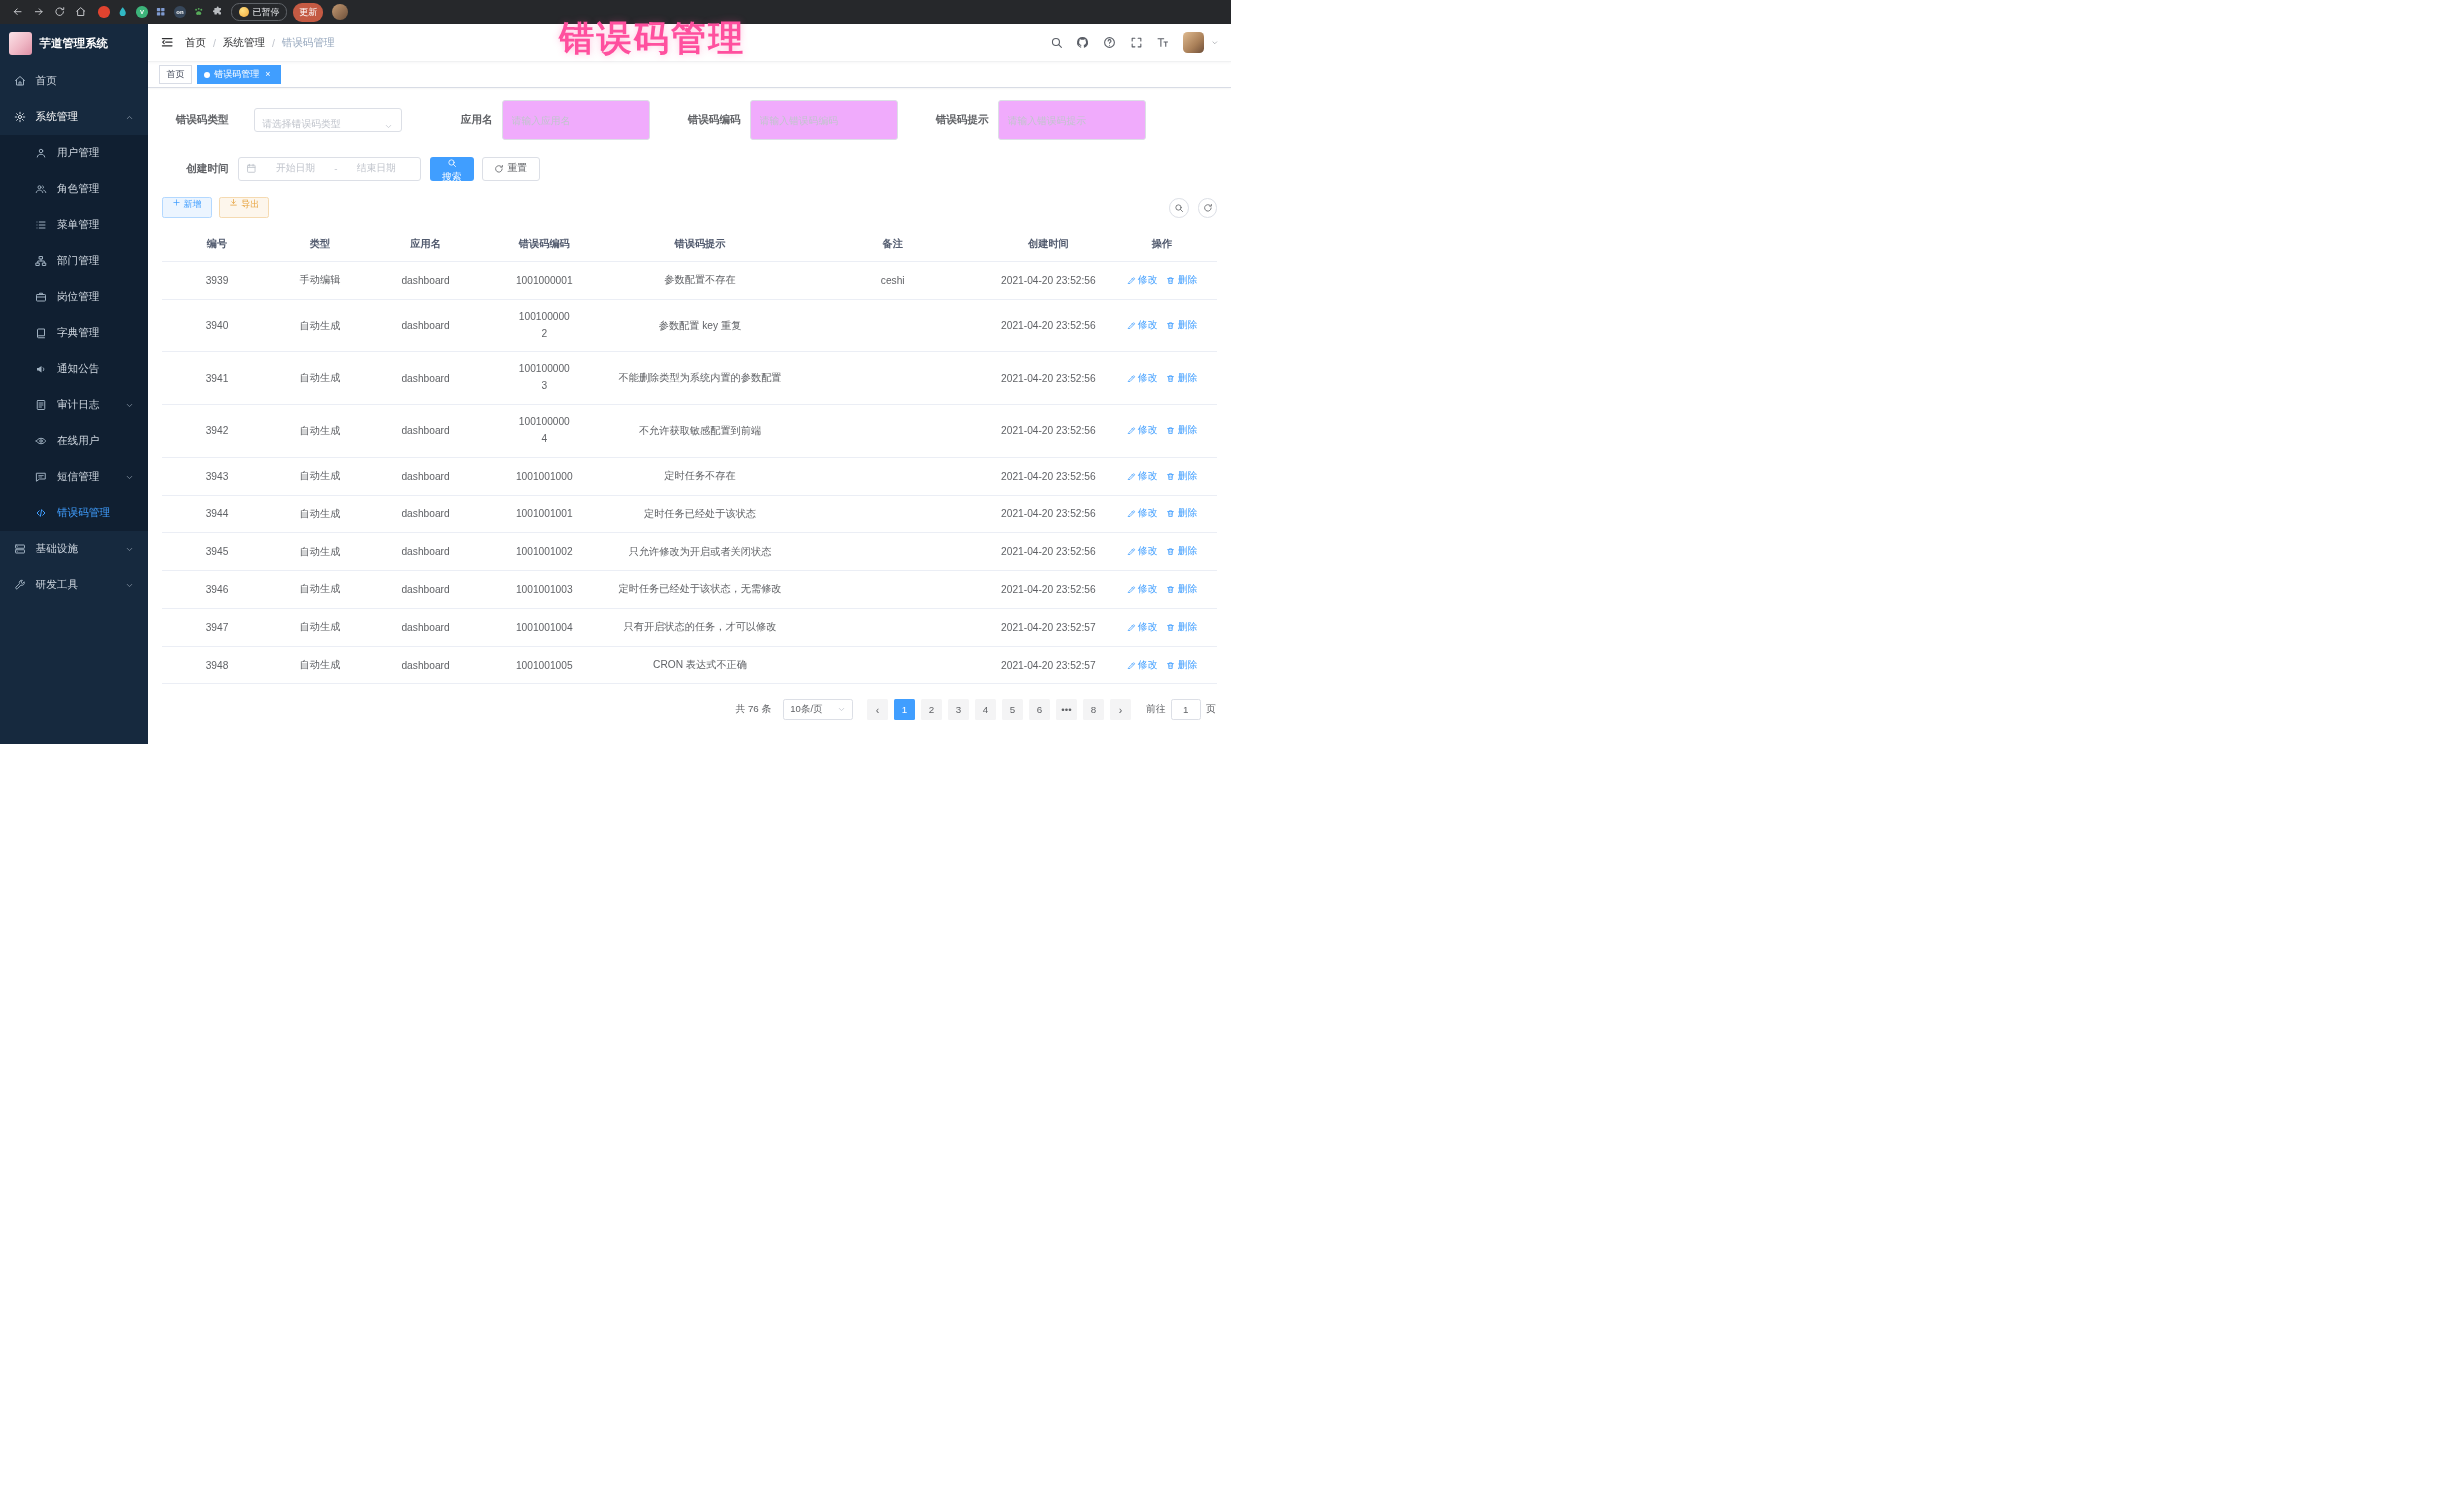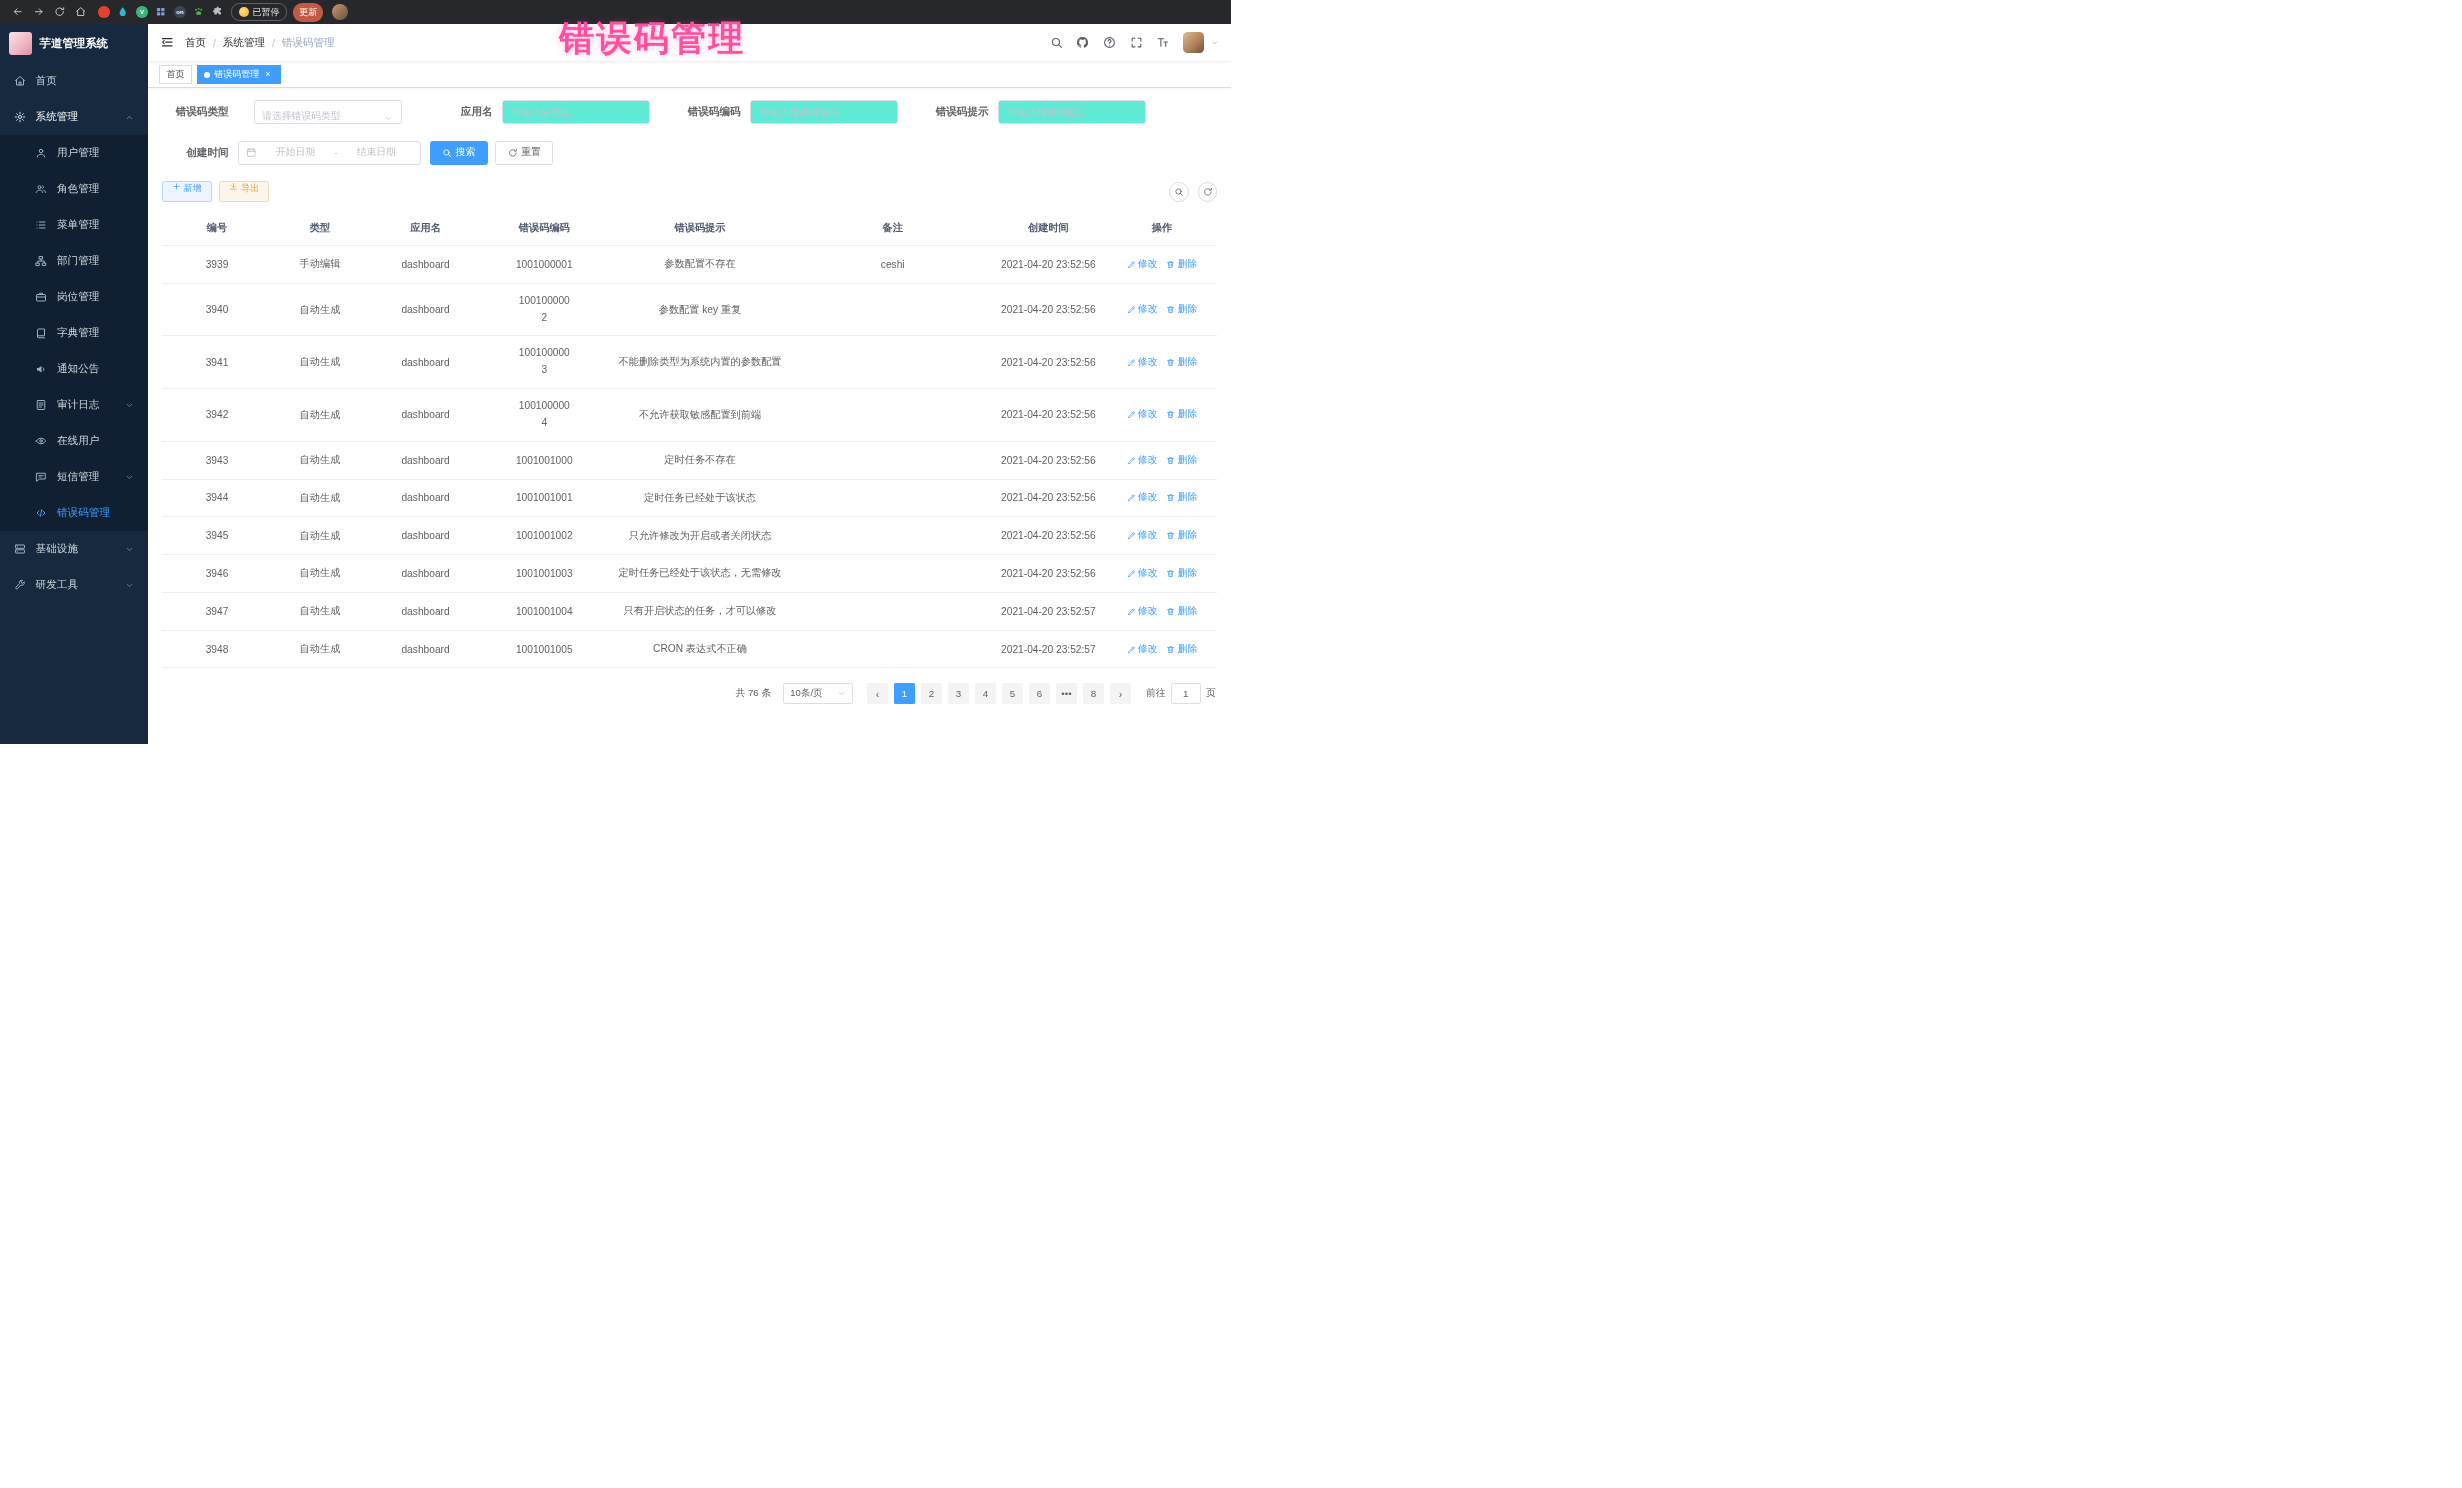--- a/index.html
+++ b/index.html
@@ -71,28 +71,28 @@
   .tab-dot { width: 6px; height: 6px; border-radius: 50%; background: #fff; flex: none; }
   .tab-close { font-size: 9px; line-height: 1; display: flex; align-items: center; justify-content: center; width: 9.8px; height: 9.8px; border-radius: 50%; }
 
   
   .content { flex: 1; padding: 12px 13.6px 0; min-width: 0; }
   .filter-row { display: flex; align-items: center; margin-bottom: 16.7px; }
   .f-item { display: flex; align-items: center; margin-right: 24px; }
   .f-label { min-width: 67px; text-align: right; font-size: 10.6px; font-weight: 700; color: #606266; margin-right: 9px; white-space: nowrap; }
   .f-select { width: 148px; height: 24px; border: 0.8px solid #dcdfe6; border-radius: 3px; display: flex; align-items: flex-end; justify-content: space-between; padding: 0 7.6px; font-size: 9.8px; color: #c0c4cc; background: #fff; cursor: pointer; margin-left: 16px; }
   .f-caret { font-size: 9px; color: #c0c4cc; display: flex; }
-  .f-input { width: 148px; height: 24px; border: 0.8px solid #dcdfe6; border-radius: 3px; padding: 0 9px; font-size: 9.8px; color: #606266; background: #5eead4; outline: none; font-family: inherit; }
+  .f-input { width: 148px; height: 40px; border: 0.8px solid #dcdfe6; border-radius: 3px; padding: 0 9px; font-size: 9.8px; color: #606266; background: #f0abfc; outline: none; font-family: inherit; }
   .f-input::placeholder { color: #c0c4cc; }
   .daterange { width: 183px; height: 24px; border: 0.8px solid #dcdfe6; border-radius: 3px; display: flex; align-items: center; padding: 0 7.6px; gap: 3px; font-size: 9.8px; color: #c0c4cc; background: #fff; cursor: pointer; }
   .dr-ic { font-size: 10.6px; color: #c0c4cc; display: flex; flex: none; }
   .dr-part { flex: 1; text-align: center; white-space: nowrap; }
   .dr-sep { color: #c0c4cc; flex: none; }
   .btn { height: 24px; border-radius: 3px; font-size: 9.8px; display: inline-flex; align-items: center; gap: 3.8px; padding: 0 11.4px; cursor: pointer; border: 0.8px solid transparent; font-family: inherit; white-space: nowrap; }
-  .btn-primary { background: #409eff; color: #fff; margin-left: 9px; }
+  .btn-primary { background: #409eff; color: #fff; margin-left: 9px; flex-direction: column; }
   .btn-plain { background: #fff; border-color: #dcdfe6; color: #606266; margin-left: 7.6px; }
   .btn .b-ic { font-size: 9.8px; display: flex; }
 
   .toolbar { display: flex; align-items: center; margin-bottom: 9px; }
   .btn-sm { height: 21px; font-size: 9px; padding: 0 9px; border-radius: 2.3px; display: inline-flex; align-items: flex-start; gap: 3px; border: 0.8px solid; cursor: pointer; font-family: inherit; white-space: nowrap; }
   .btn-add { background: #ecf5ff; border-color: #b3d8ff; color: #409eff; }
   .btn-export { background: #fdf6ec; border-color: #f5dab1; color: #e6a23c; margin-left: 7.6px; }
   .btn-sm .b-ic { font-size: 9px; display: flex; }
   .toolbar-right { margin-left: auto; display: flex; gap: 9px; }
   .icon-circle { width: 19.7px; height: 19.7px; border-radius: 50%; border: 0.8px solid #dcdfe6; background: #fff; color: #606266; display: flex; align-items: center; justify-content: center; font-size: 9.8px; cursor: pointer; }

